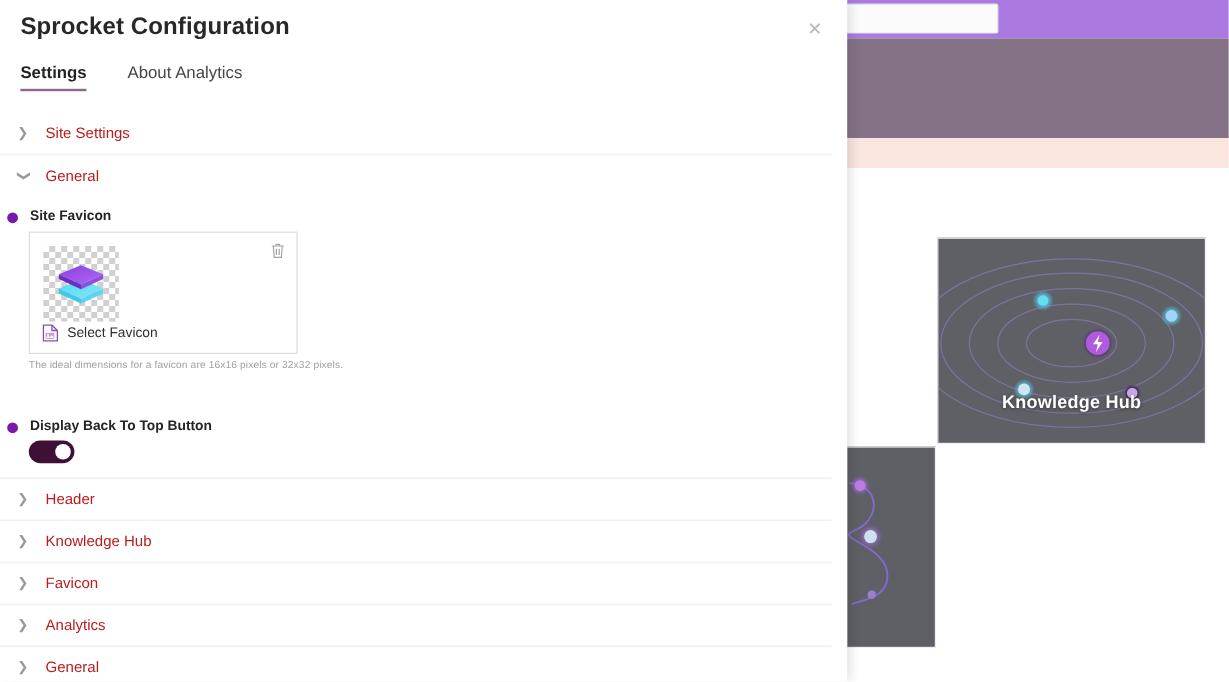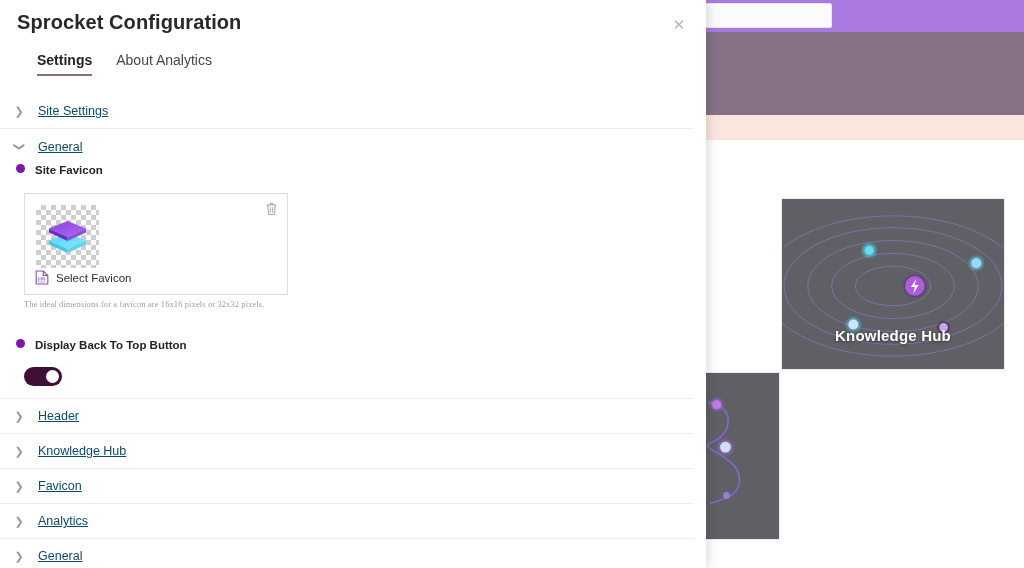--- a/index.html
+++ b/index.html
@@ -69,21 +69,21 @@
   }
   .close-btn {
     position: absolute; right: 14px; top: 12px;
     width: 26px; height: 26px; line-height: 26px; text-align: center;
     color: #b9b7b5; font-size: 15px; cursor: pointer; user-select: none;
     background: transparent; border: none;
   }
 
   .tabstrip {
     position: absolute; left: 17px; top: 52px; height: 28px;
-    display: flex; gap: 24px; align-items: flex-start; margin-left: 20px;
+    display: flex; gap: 34px; align-items: flex-start;
   }
   .tab {
     font-size: 14px; color: #484644; cursor: pointer;
     padding-bottom: 8px; position: relative; white-space: nowrap;
   }
   .tab.active { color: #262423; font-weight: bold; }
   .tab.active::after {
     content: ""; position: absolute; left: 0; right: 0; bottom: 0;
     height: 2px; background: #8a6a8a;
   }
@@ -92,35 +92,35 @@
   .acc-row {
     position: relative; height: 35px; width: 693px;
     display: flex; align-items: center; cursor: pointer;
     border-bottom: 1px solid #eeedec;
   }
   .acc-row.noline { border-bottom: none; }
   .chev {
     width: 38px; text-align: center; color: #9b9997;
     font-size: 11px; line-height: 1; display: inline-block;
   }
-  .acc-label { font-size: 12.5px; color: #0c4a6e; text-decoration: underline; }
+  .acc-label { font-size: 12.5px; color: #b91c1c; }
 
   .setting-block { position: relative; width: 693px; padding: 0 0 0 0; }
   .setting-head {
-    position: relative; display: flex; align-items: flex-start;
-    height: 22px; padding-left: 16px;
+    position: relative; display: flex; align-items: flex-end;
+    height: 22px; padding-left: 6px;
   }
   .dot {
     width: 9px; height: 9px; border-radius: 50%;
     background: #7719aa; flex: none; margin-right: 10px;
   }
   .setting-label { font-size: 11.5px; color: #262423; font-weight: bold; }
 
   .favicon-box {
-    position: relative; margin: 7px 0 0 24px; width: 264px; height: 102px;
+    position: relative; margin: 7px 0 0 24px; width: 224px; height: 102px;
     border: 1px solid #dedcdb; background: #ffffff;
   }
   .checker {
     position: absolute; left: 11px; top: 11px; width: 63px; height: 63px;
     background-image:
       linear-gradient(45deg, #cfcfcf 25%, transparent 25%, transparent 75%, #cfcfcf 75%),
       linear-gradient(45deg, #cfcfcf 25%, transparent 25%, transparent 75%, #cfcfcf 75%);
     background-size: 10px 10px;
     background-position: 0 0, 5px 5px;
     background-color: #ffffff;
@@ -130,21 +130,21 @@
     position: absolute; right: 6px; top: 5px; width: 20px; height: 20px;
     cursor: pointer; color: #a7a5a3; display: flex;
     align-items: center; justify-content: center;
   }
   .select-row {
     position: absolute; left: 10px; bottom: 9px;
     display: flex; align-items: center; gap: 7px; cursor: pointer;
   }
   .select-row .lbl { font-size: 11.5px; color: #302f2e; }
   .hint {
-    margin: 4px 0 4px 24px; font-size: 8.5px; color: #a19f9d; letter-spacing: .1px; font-family: Liberation Serif, serif;
+    margin: 4px 0 4px 24px; font-size: 8.5px; color: #a19f9d; letter-spacing: .1px;
   }
 
   .toggle {
     position: relative; margin: 6px 0 0 24px;
     width: 38px; height: 19px; border-radius: 10px;
     background: #3f1035; cursor: pointer; display: block;
   }
   .toggle .knob {
     position: absolute; right: 3px; top: 3px;
     width: 13px; height: 13px; border-radius: 50%; background: #ffffff;

